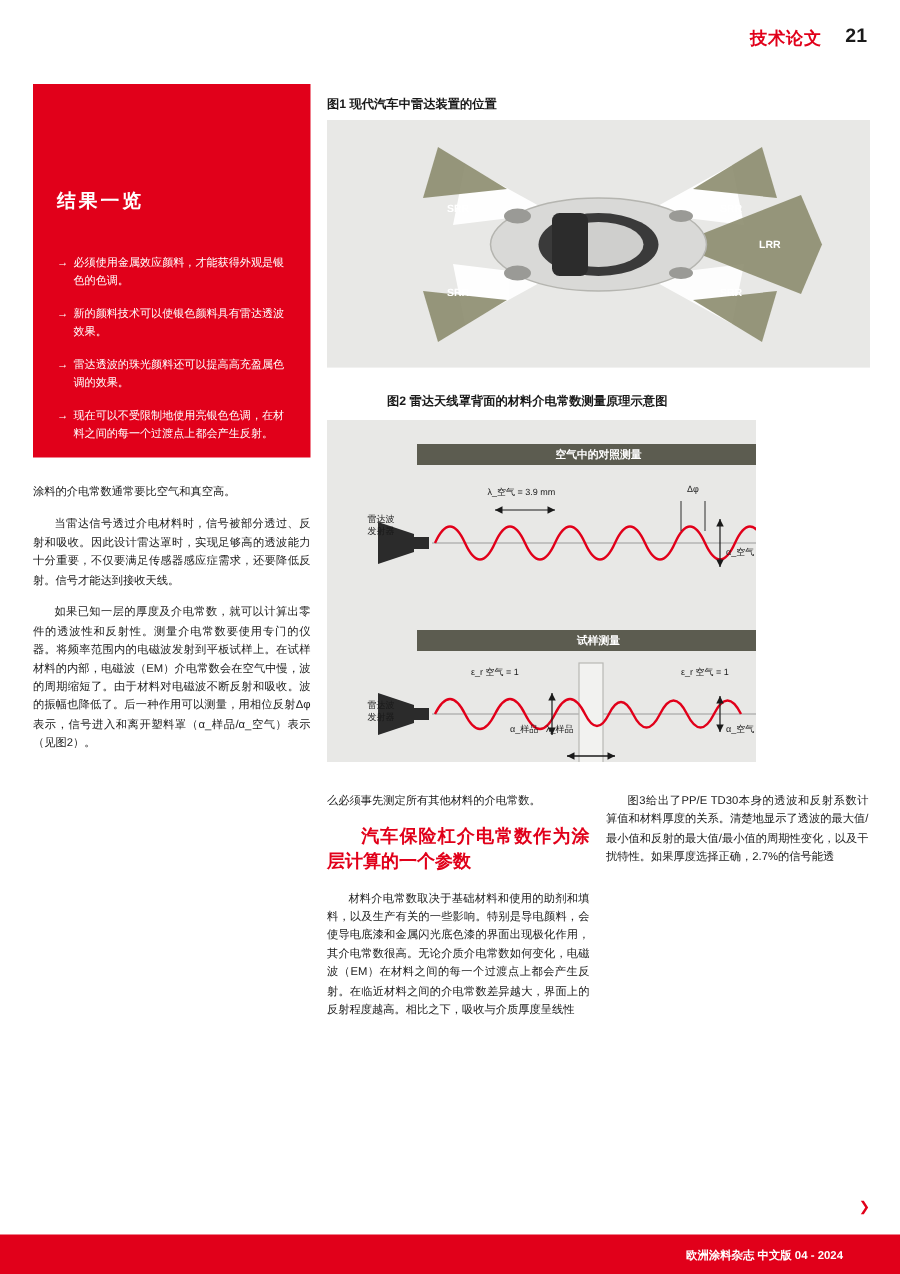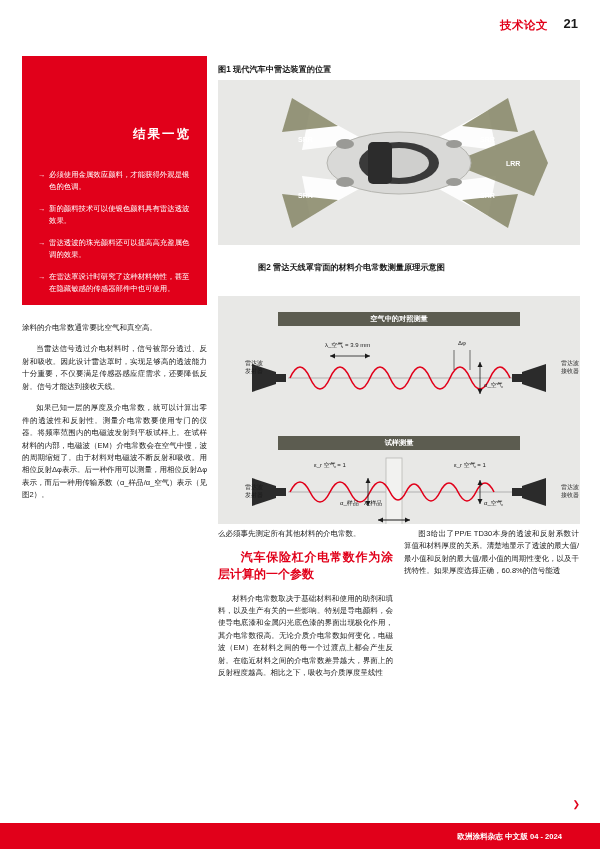--- a/index.html
+++ b/index.html
@@ -29,21 +29,21 @@
     position:absolute; top:16px; right:22px;
     color:#1a1a1a; font-weight:bold; font-size:13px;
   }
   
   .red-box {
     position:absolute; left:22px; top:56px; width:185px; height:249px;
     background:#e1001a; color:#ffffff;
     padding:26px 16px 14px 16px;
   }
   .red-box-title {
-    text-align:right; font-weight:bold; font-size:12.5px;
+    text-align:left; font-weight:bold; font-size:12.5px;
     letter-spacing:2px; margin-top:44px; margin-bottom:26px;
   }
   .red-box ul { list-style:none; margin:0; padding:0; }
   .red-box li {
     font-size:7.4px; line-height:1.62; margin-bottom:10px;
     position:relative; padding-left:11px;
   }
   .red-box li .arw {
     position:absolute; left:0; top:0; font-size:7.4px;
   }
@@ -67,21 +67,21 @@
     position:absolute; font-weight:bold; font-size:8.2px; color:#1a1a1a;
   }
   #fig1-cap { left:218px; top:64px; width:362px; }
   #fig2-cap { left:218px; top:262px; width:362px;padding-left:40px; }
 
   .fig1 {
     position:absolute; left:218px; top:80px; width:362px; height:165px;
     background:#e8e8e6; overflow:hidden;
   }
   .fig2 {
-    position:absolute; left:218px; top:296px; width:362px; height:228px;
+    position:absolute; left:218px; top:280px; width:286px; height:228px;
     background:#e8e8e6; overflow:hidden;
   }
   .fig-label {
     position:absolute; color:#ffffff; font-size:7px; font-weight:bold;
   }
   .band-title {
     position:absolute; left:60px; width:242px; height:14px;
     background:#5c5c50; color:#ffffff; font-size:7.2px; font-weight:bold;
     text-align:center; line-height:14px;
   }
@@ -110,21 +110,21 @@
   <div class="header-title">技术论文</div>
   <div class="header-page">21</div>
 </div>
 
 <div class="red-box">
   <div class="red-box-title">结果一览</div>
   <ul>
     <li><span class="arw">→</span><span>必须使用金属效应颜料，才能获得外观是银色的色调。</span></li>
     <li><span class="arw">→</span><span>新的颜料技术可以使银色颜料具有雷达透波效果。</span></li>
     <li><span class="arw">→</span><span>雷达透波的珠光颜料还可以提高高充盈属色调的效果。</span></li>
-    <li><span class="arw">→</span><span>在雷达罩设计时研究了这种材料特性，甚至在隐藏敏感的传感器部件中也可使用。</span></li>
+    <li><span class="arw">→</span><span>现在可以不受限制地使用亮银色色调，在材料之间的每一个过渡点上都会产生反射。</span></li>
   </ul>
 </div>
 
 <div class="fig-cap" id="fig1-cap">图1 现代汽车中雷达装置的位置</div>
 <div class="fig1">
   <svg width="362" height="165" viewBox="0 0 362 165">
     <rect x="0" y="0" width="362" height="165" fill="#e8e8e6"></rect>
 
     <g fill="#ffffff" opacity="0.95">
       <path d="M150,62 L92,30 L84,70 Z"></path>
@@ -222,30 +222,30 @@
   <div class="smalltxt" style="left:236px; top:166px;">ε_r 空气 = 1</div>
   <div class="smalltxt" style="left:122px; top:204px;">α_样品</div>
   <div class="smalltxt" style="left:146px; top:204px;">λ_样品</div>
   <div class="smalltxt" style="left:266px; top:204px;">α_空气</div>
 
 </div>
 
 <div class="col col-1">
   <p class="noind">涂料的介电常数通常要比空气和真空高。</p>
   <p>当雷达信号透过介电材料时，信号被部分透过、反射和吸收。因此设计雷达罩时，实现足够高的透波能力十分重要，不仅要满足传感器感应症需求，还要降低反射。信号才能达到接收天线。</p>
-  <p>如果已知一层的厚度及介电常数，就可以计算出零件的透波性和反射性。测量介电常数要使用专门的仪器。将频率范围内的电磁波发射到平板试样上。在试样材料的内部，电磁波（EM）介电常数会在空气中慢，波的周期缩短了。由于材料对电磁波不断反射和吸收。用相位反射Δφ表示。后一种作用可以测量，用相位反射Δφ表示，而后一种用传输系数（α_样品/α_空气）表示（见图2）。</p>
+  <p>如果已知一层的厚度及介电常数，就可以计算出零件的透波性和反射性。测量介电常数要使用专门的仪器。将频率范围内的电磁波发射到平板试样上。在试样材料的内部，电磁波（EM）介电常数会在空气中慢，波的周期缩短了。由于材料对电磁波不断反射和吸收。波的振幅也降低了。后一种作用可以测量，用相位反射Δφ表示，信号进入和离开塑料罩（α_样品/α_空气）表示（见图2）。</p>
 </div>
 
 <div class="col col-2">
   <p class="noind">么必须事先测定所有其他材料的介电常数。</p>
   <p class="subhead">汽车保险杠介电常数作为涂层计算的一个参数</p>
   <p>材料介电常数取决于基础材料和使用的助剂和填料，以及生产有关的一些影响。特别是导电颜料，会使导电底漆和金属闪光底色漆的界面出现极化作用，其介电常数很高。无论介质介电常数如何变化，电磁波（EM）在材料之间的每一个过渡点上都会产生反射。在临近材料之间的介电常数差异越大，界面上的反射程度越高。相比之下，吸收与介质厚度呈线性</p>
 </div>
 
 <div class="col col-3">
-  <p>图3给出了PP/E TD30本身的透波和反射系数计算值和材料厚度的关系。清楚地显示了透波的最大值/最小值和反射的最大值/最小值的周期性变化，以及干扰特性。如果厚度选择正确，60.8%的信号能透</p>
+  <p>图3给出了PP/E TD30本身的透波和反射系数计算值和材料厚度的关系。清楚地显示了透波的最大值/最小值和反射的最大值/最小值的周期性变化，以及干扰特性。如果厚度选择正确，2.7%的信号能透</p>
 </div>
 
 <div class="footer-arrow">❯</div>
 
 <div class="footer">
   <div class="footer-txt">欧洲涂料杂志  中文版 04 - 2024</div>
 </div>
 
 </body></html>

